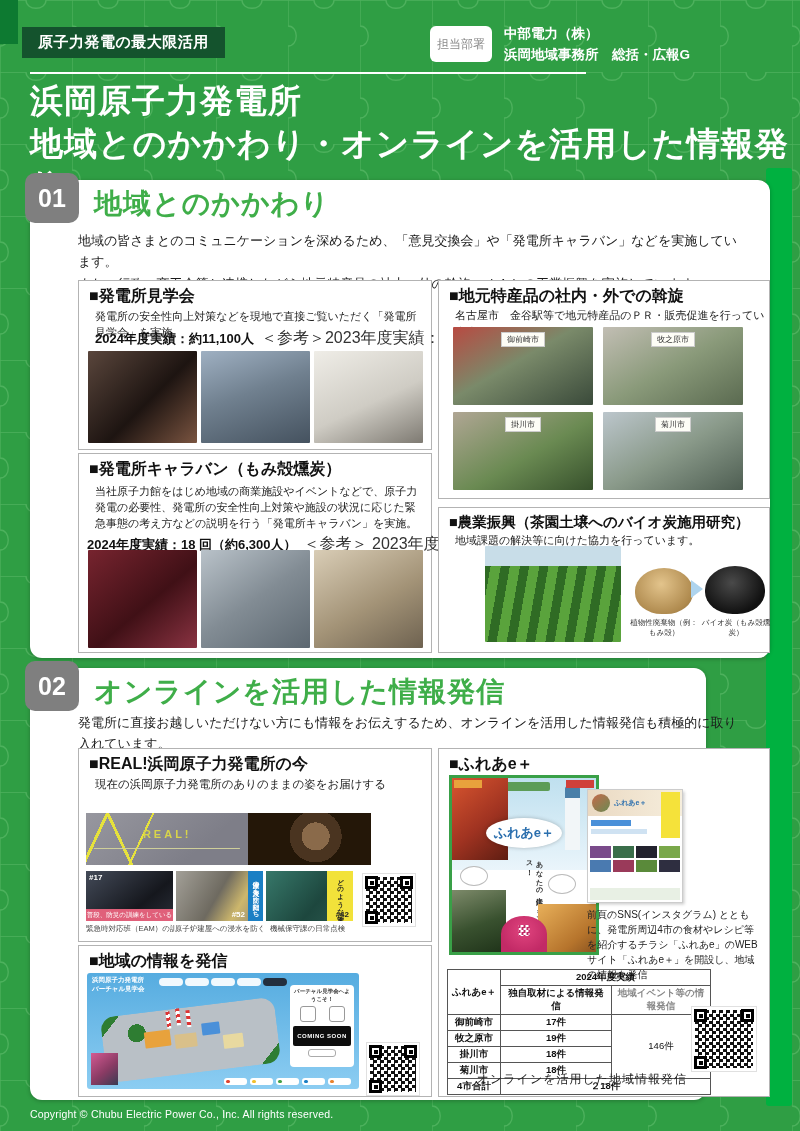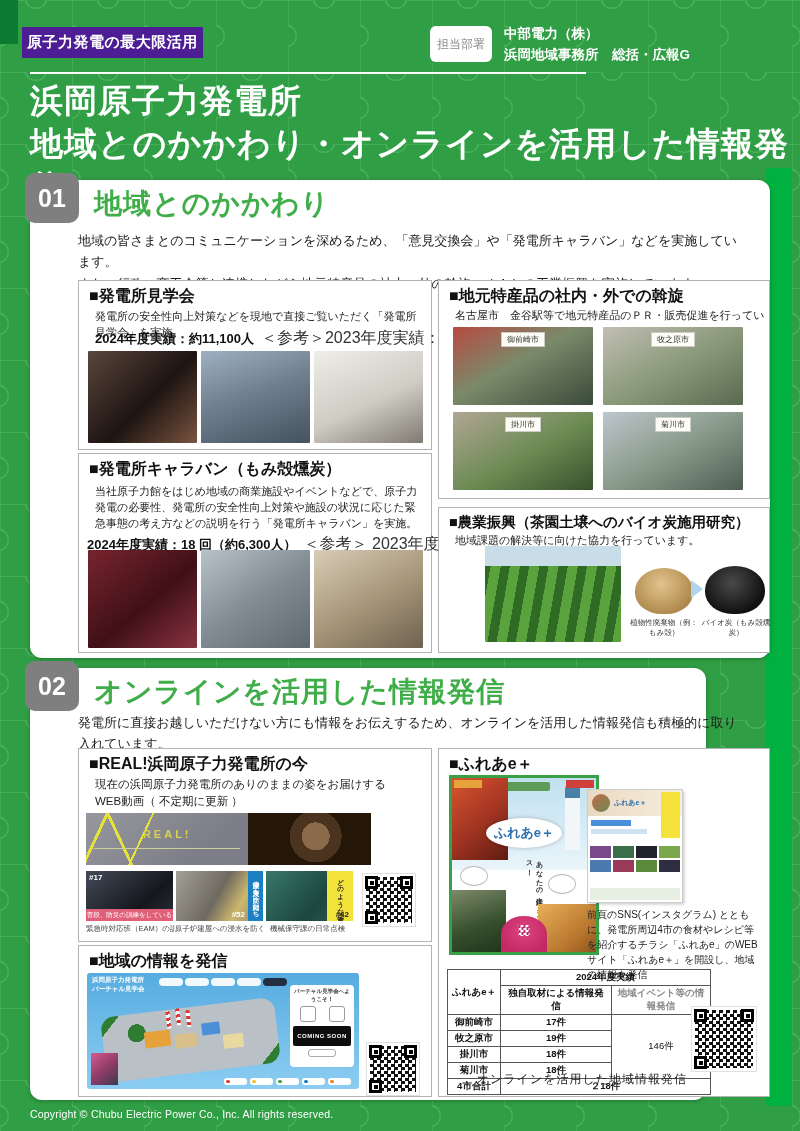--- a/index.html
+++ b/index.html
@@ -7,22 +7,22 @@
     width:800px;height:1131px;position:relative;overflow:hidden;
     background:#2f9e44;
     font-family:"Liberation Sans","DejaVu Sans",sans-serif;
     -webkit-font-smoothing:antialiased;
   }
   .bg-svg{position:absolute;inset:0;z-index:0}
   .layer{position:absolute;z-index:1}
 
   
   .corner-dark{left:0;top:0;width:18px;height:44px;background:#0d7a31}
-  .category-box{left:22px;top:27px;background:#4c1d95;color:#fff;font-size:15px;font-weight:800;
-    padding:6px 5px;letter-spacing:.5px}
+  .category-box{left:22px;top:27px;background:#14532d;color:#fff;font-size:15px;font-weight:800;
+    padding:6px 16px;letter-spacing:.5px}
   .dept-box{left:430px;top:26px;width:62px;height:36px;background:#fff;border-radius:6px;
     color:#8a8a8a;font-size:12px;display:flex;align-items:center;justify-content:center}
   .company{left:504px;top:24px;color:#fff;font-weight:800;font-size:13.5px;line-height:1.55}
   .header-rule{left:30px;top:72px;width:556px;height:2px;background:#fff}
   .main-title{left:30px;top:80px;color:#fff;font-size:33px;font-weight:800;line-height:1.3;letter-spacing:1px}
 
   .accent-strip{left:766px;top:168px;width:26px;height:938px;background:#00b140;border-radius:3px}
 
   
   .card{position:absolute;background:#fff;border-radius:12px;box-shadow:0 1px 4px rgba(0,0,0,.25);z-index:1}
@@ -308,21 +308,20 @@
 
 <div class="card card2">
   <div class="num-tab">02</div>
   <div class="sec-heading">オンラインを活用した情報発信</div>
   <div class="sec-intro">発電所に直接お越しいただけない方にも情報をお伝えするため、オンラインを活用した情報発信も積極的に取り入れています。</div>
 
   <div class="ibox box-real">
     <div class="ib-title">■REAL!浜岡原子力発電所の今</div>
     <div class="ib-desc" style="top:27px;width:320px;font-size:11.5px">
       <div>現在の浜岡原子力発電所のありのままの姿をお届けする</div>
-      <div>WEB動画（ 不定期に更新 ）</div>
     </div>
     <div class="real-banner">
       <div class="rb-left">
         <span class="rb-logo">REAL!</span>
         <span class="rb-sub"></span>
       </div>
       <div class="rb-right"></div>
     </div>
     <div class="thumb-row">
       <div class="thumb t1">

